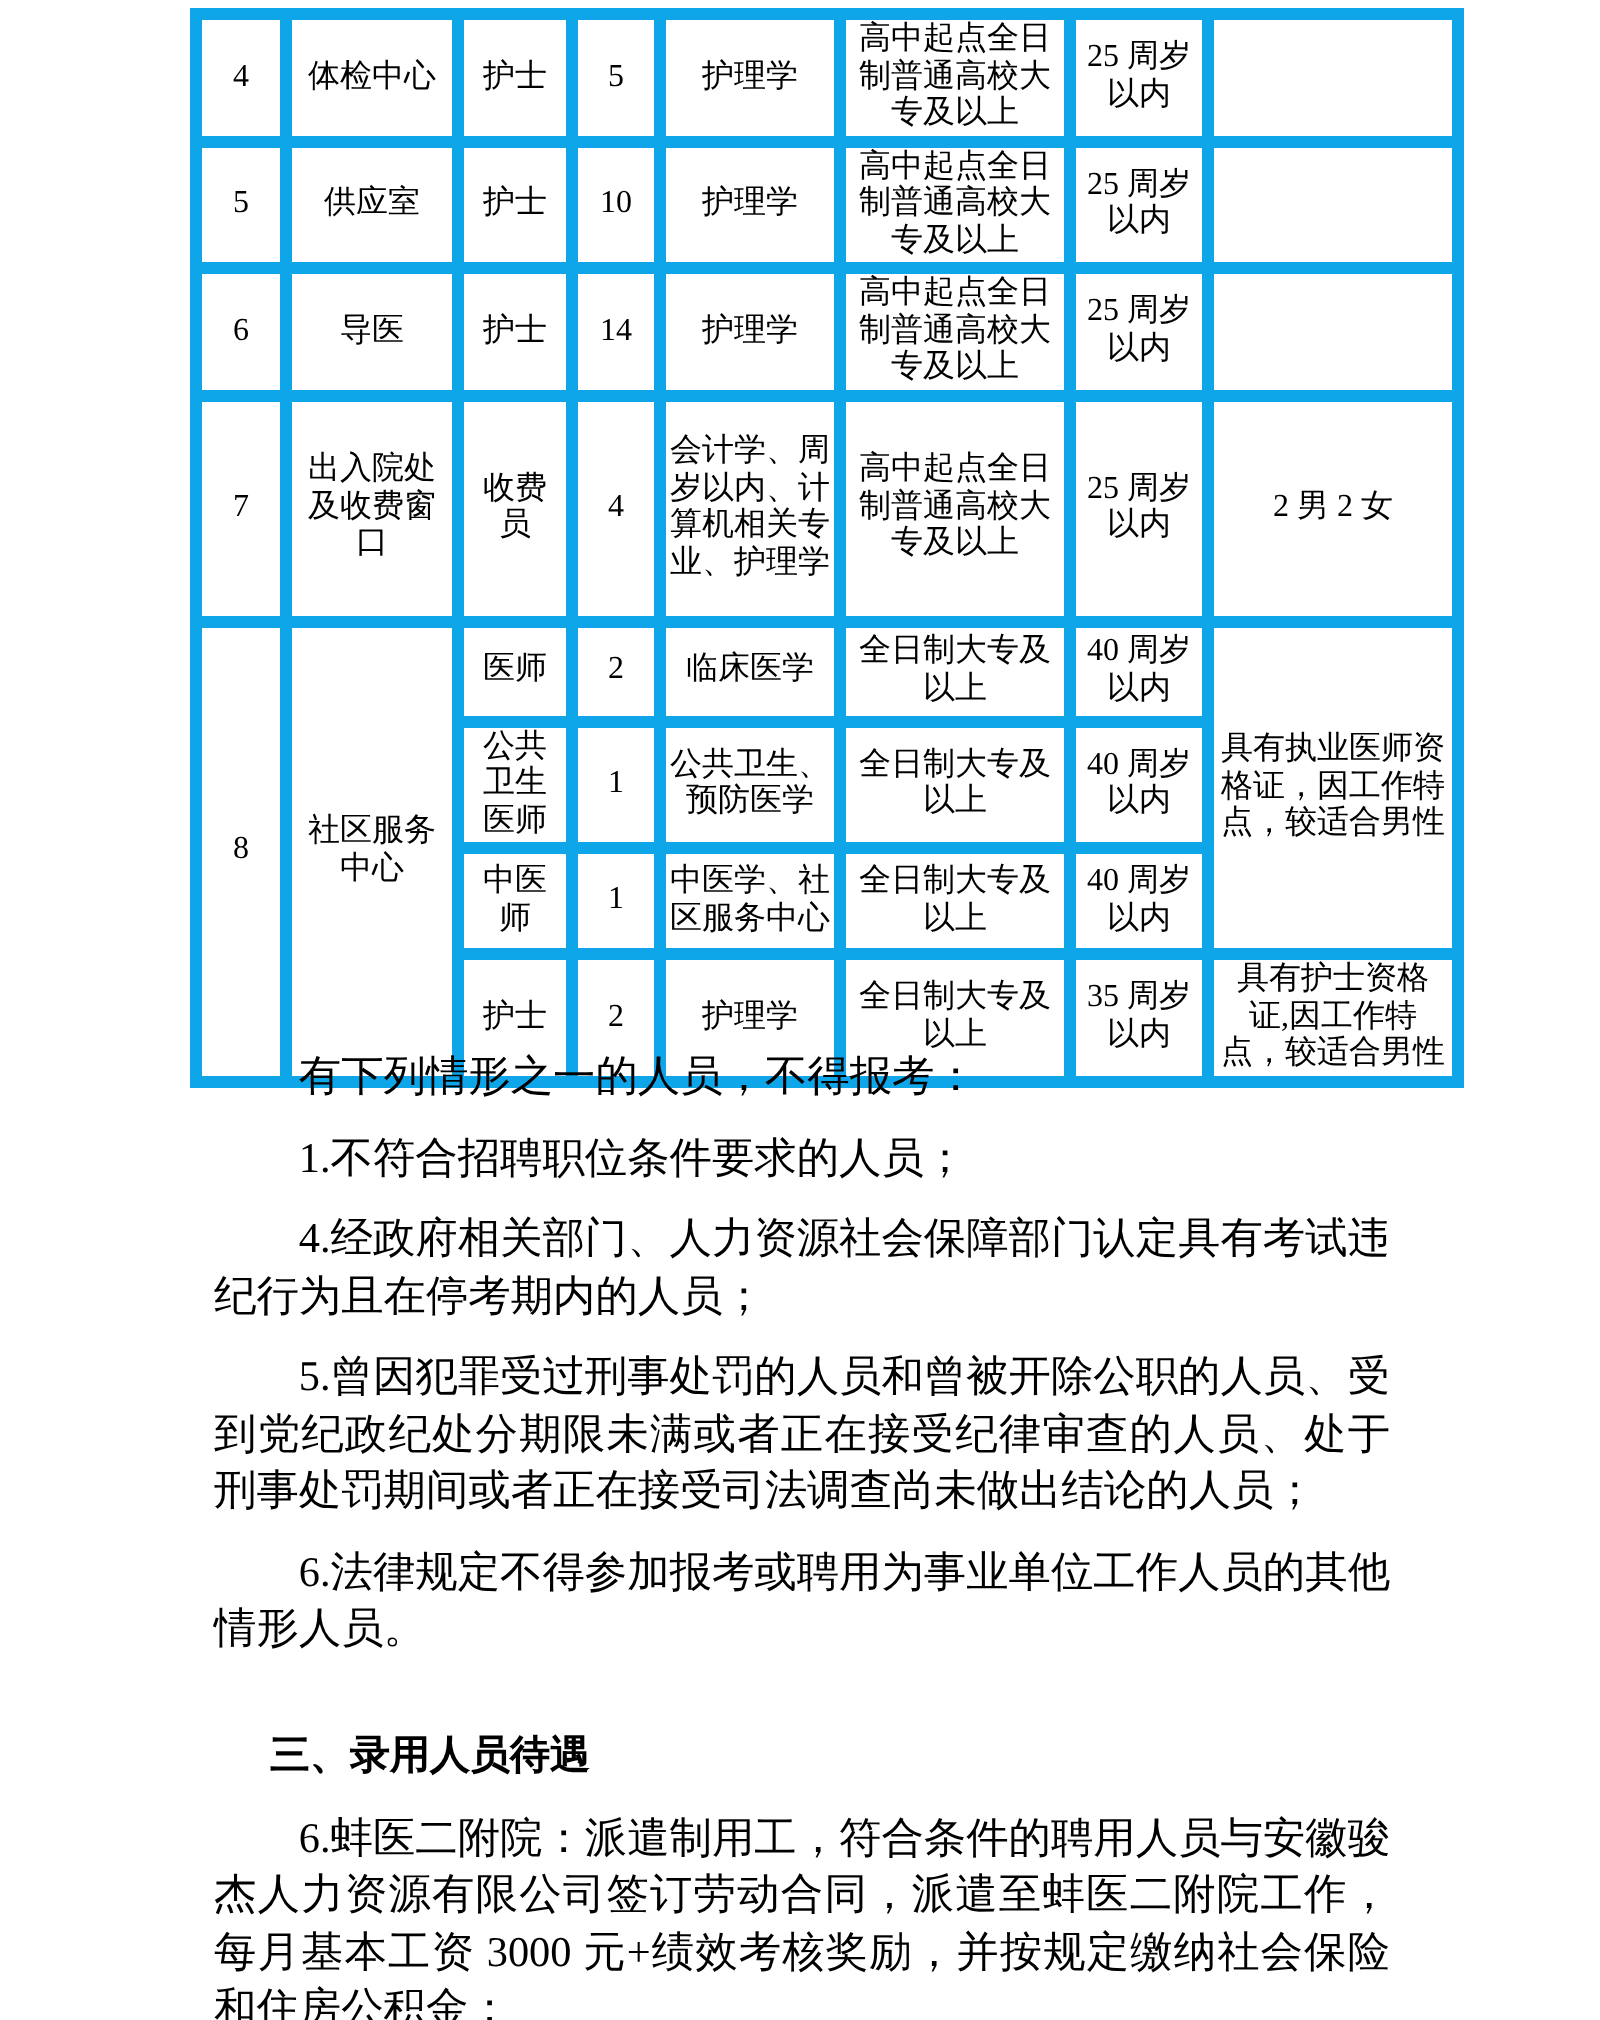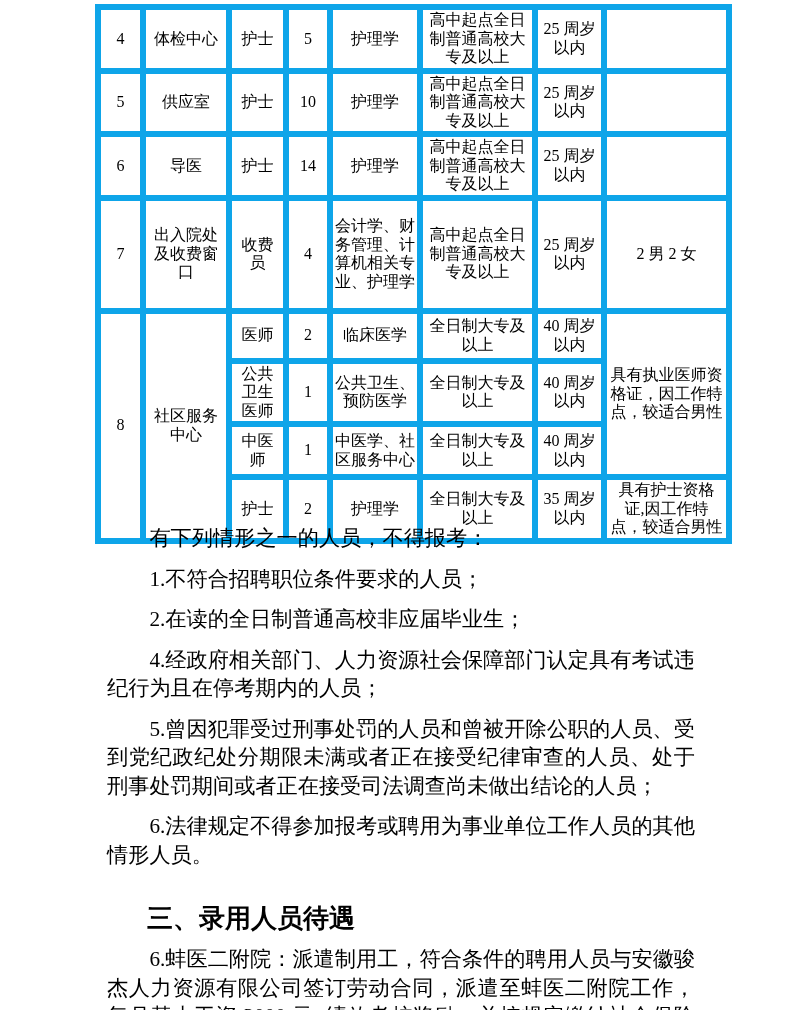--- a/index.html
+++ b/index.html
@@ -45,21 +45,21 @@
     font-size:21.2px;
     line-height:28.5px;
     text-align:justify;
   }
   .text-wrap p{margin:12px;text-indent:2em;}
   .sec-heading{
     margin:34px 0 6px 0;
     text-indent:2em;
     font-family:"Liberation Sans","DejaVu Sans",sans-serif;
     font-weight:bold;
-    font-size:26px;
+    font-size:20px;
     line-height:30px;
     text-align:left;
   }
 </style>
 </head>
 <body>
 
 <div class="page">
 
   <div class="table-wrap">
@@ -103,21 +103,21 @@
           <td>护理学</td>
           <td>高中起点全日制普通高校大专及以上</td>
           <td>25 周岁以内</td>
           <td class="note-cell"></td>
         </tr>
         <tr class="r-d">
           <td>7</td>
           <td>出入院处及收费窗口</td>
           <td>收费员</td>
           <td>4</td>
-          <td>会计学、财务管理、计算机相关专业、护理学</td>
+          <td>会计学、周岁以内、计算机相关专业、护理学</td>
           <td>高中起点全日制普通高校大专及以上</td>
           <td>25 周岁以内</td>
           <td class="note-cell">2 男 2 女</td>
         </tr>
         <tr class="r-e">
           <td rowspan="4">8</td>
           <td rowspan="4">社区服务中心</td>
           <td>医师</td>
           <td>2</td>
           <td>临床医学</td>
@@ -147,21 +147,20 @@
           <td>35 周岁以内</td>
           <td class="note-cell">具有护士资格证,因工作特点，较适合男性</td>
         </tr>
       </tbody>
     </table>
   </div>
 
   <div class="text-wrap">
     <p>有下列情形之一的人员，不得报考：</p>
     <p>1.不符合招聘职位条件要求的人员；</p>
-    <p>2.在读的全日制普通高校非应届毕业生；</p>
     <p>4.经政府相关部门、人力资源社会保障部门认定具有考试违纪行为且在停考期内的人员；</p>
     <p>5.曾因犯罪受过刑事处罚的人员和曾被开除公职的人员、受到党纪政纪处分期限未满或者正在接受纪律审查的人员、处于刑事处罚期间或者正在接受司法调查尚未做出结论的人员；</p>
     <p>6.法律规定不得参加报考或聘用为事业单位工作人员的其他情形人员。</p>
 
     <div class="sec-heading">三、录用人员待遇</div>
 
     <p><span>6.蚌医二附院：</span><span>派遣制用工，符合条件的聘用人员与安徽骏杰人力资源有限公司签订劳动合同，</span><span>派遣至蚌医二附院工作，每月基本工资 3000 元+绩效考核奖励，并按规定缴纳社会保险和住房公积金；</span></p>
   </div>
 
 </div>

